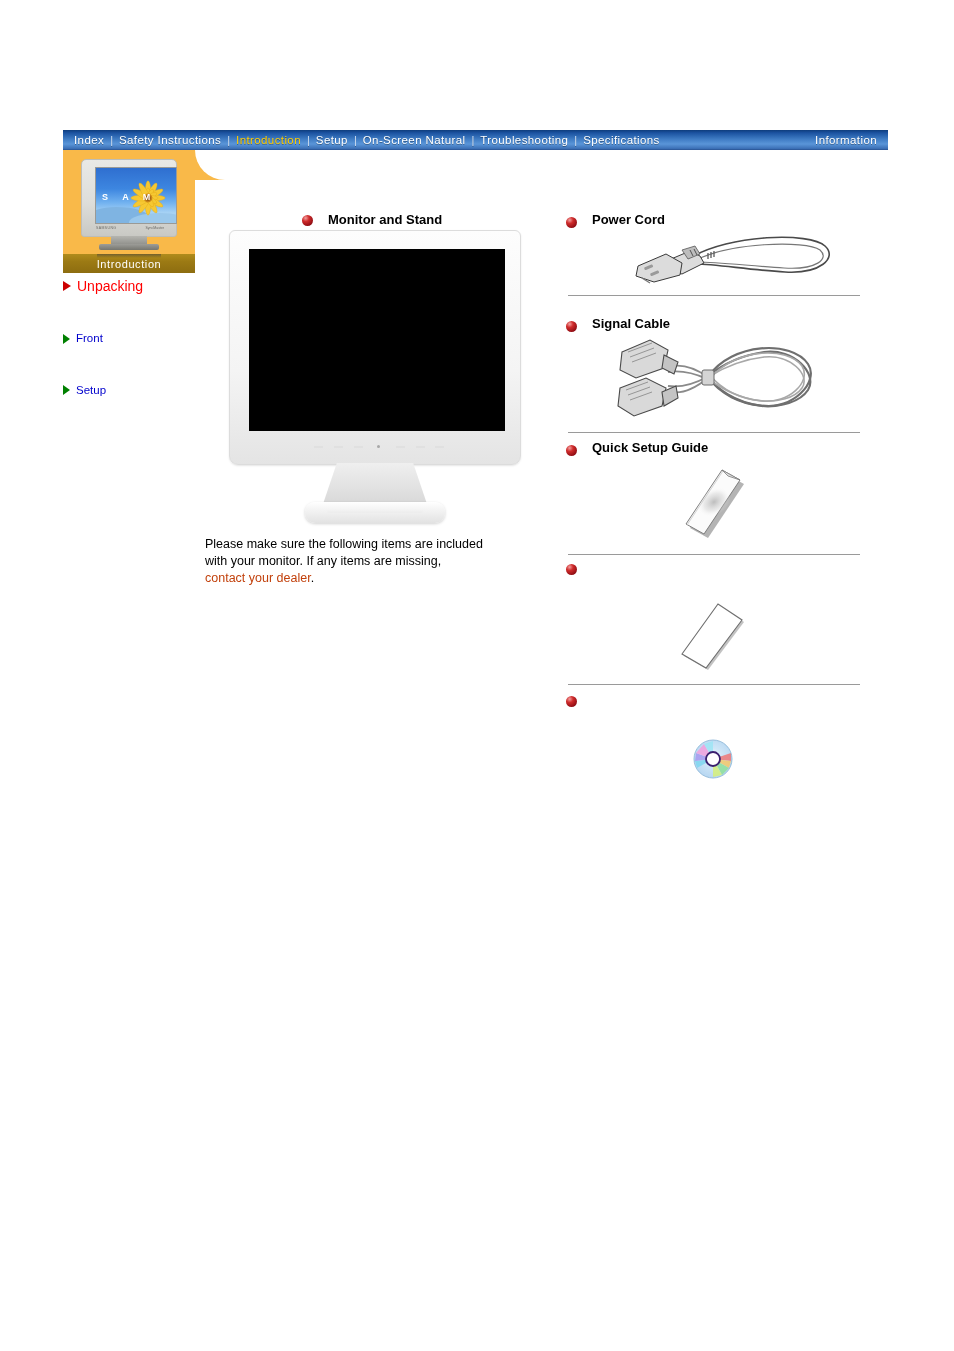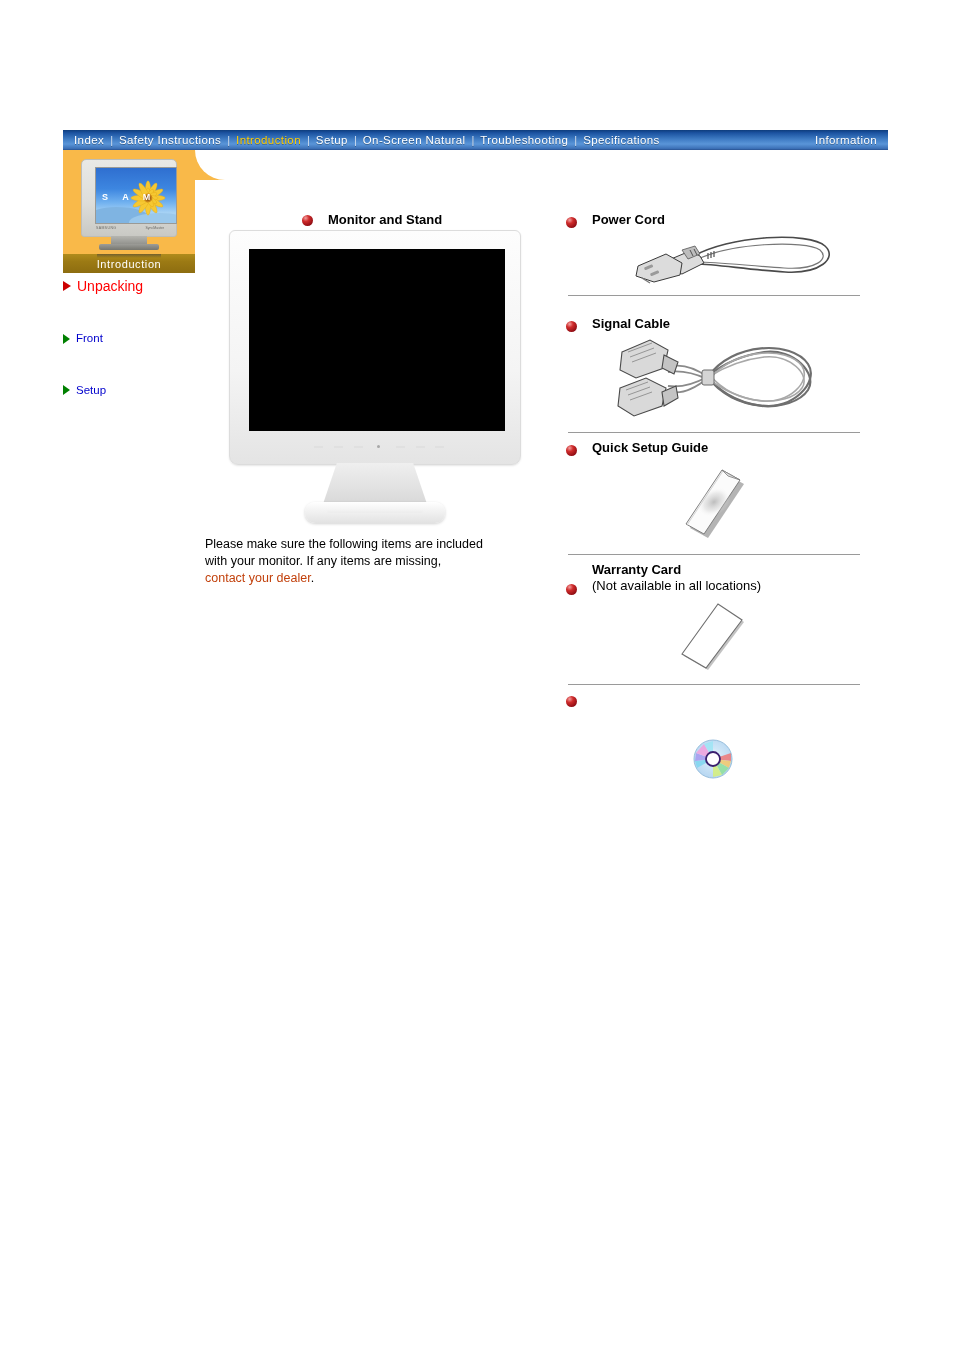--- a/index.html
+++ b/index.html
@@ -560,24 +560,20 @@
   <path d="M26 62 L62 8 L80 18 L44 72 Z" fill="#fbfbfb" stroke="#7d7d7d" stroke-width="1"></path>
   <path d="M62 8 L68 14 L80 18 Z" fill="#e2e2e2" stroke="#7d7d7d" stroke-width="0.8"></path>
   <ellipse cx="54" cy="40" rx="18" ry="13" fill="url(#gblur)" transform="rotate(-35 54 40)"></ellipse>
   <path d="M27 63 L63 9" stroke="#c9c9c9" stroke-width="0.8" fill="none"></path>
 </svg>
 <div class="divider" style="top:554px"></div>
 
 <div class="r-item" style="top:562px">
   <div class="r-head">
     <span class="bullet"></span>
-    <span class="item-title">
-      <span>Warranty Card</span><br>
-      <span class="reg">(Not available in all locations)</span>
-    </span>
   </div>
 </div>
 <svg id="fig-card" viewBox="0 0 86 72">
   <path d="M12 56 L48 6 L72 22 L36 70 Z" fill="#c2c2c2"></path>
   <path d="M10 54 L46 4 L70 20 L34 68 Z" fill="#ffffff" stroke="#6e6e6e" stroke-width="1.1"></path>
 </svg>
 <div class="divider" style="top:684px"></div>
 
 <div class="r-item" style="top:694px">
   <div class="r-head">

